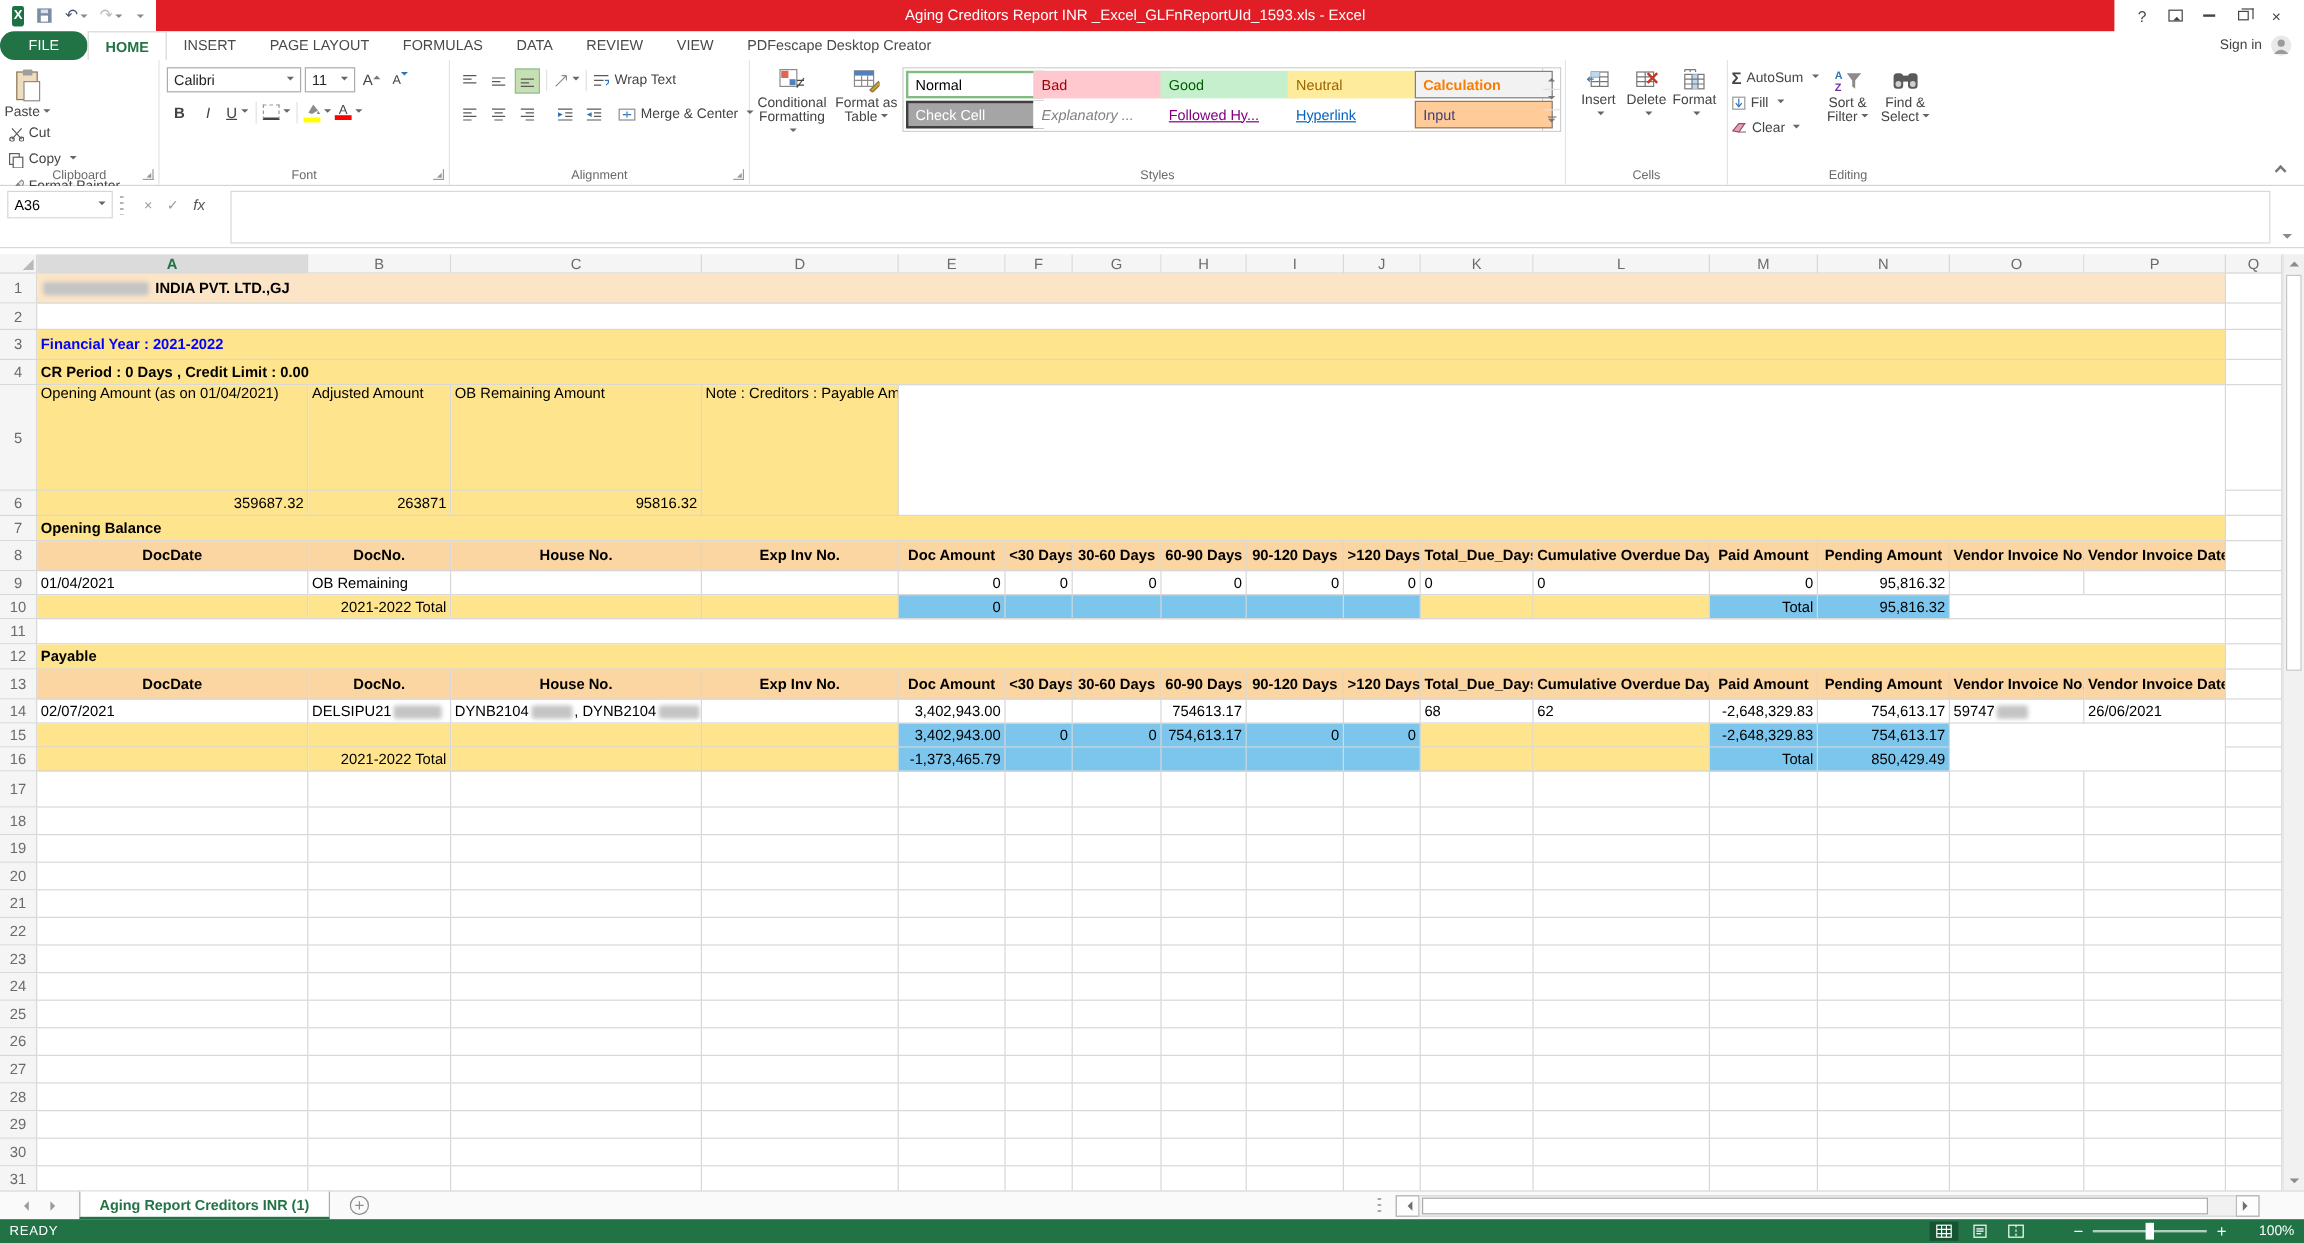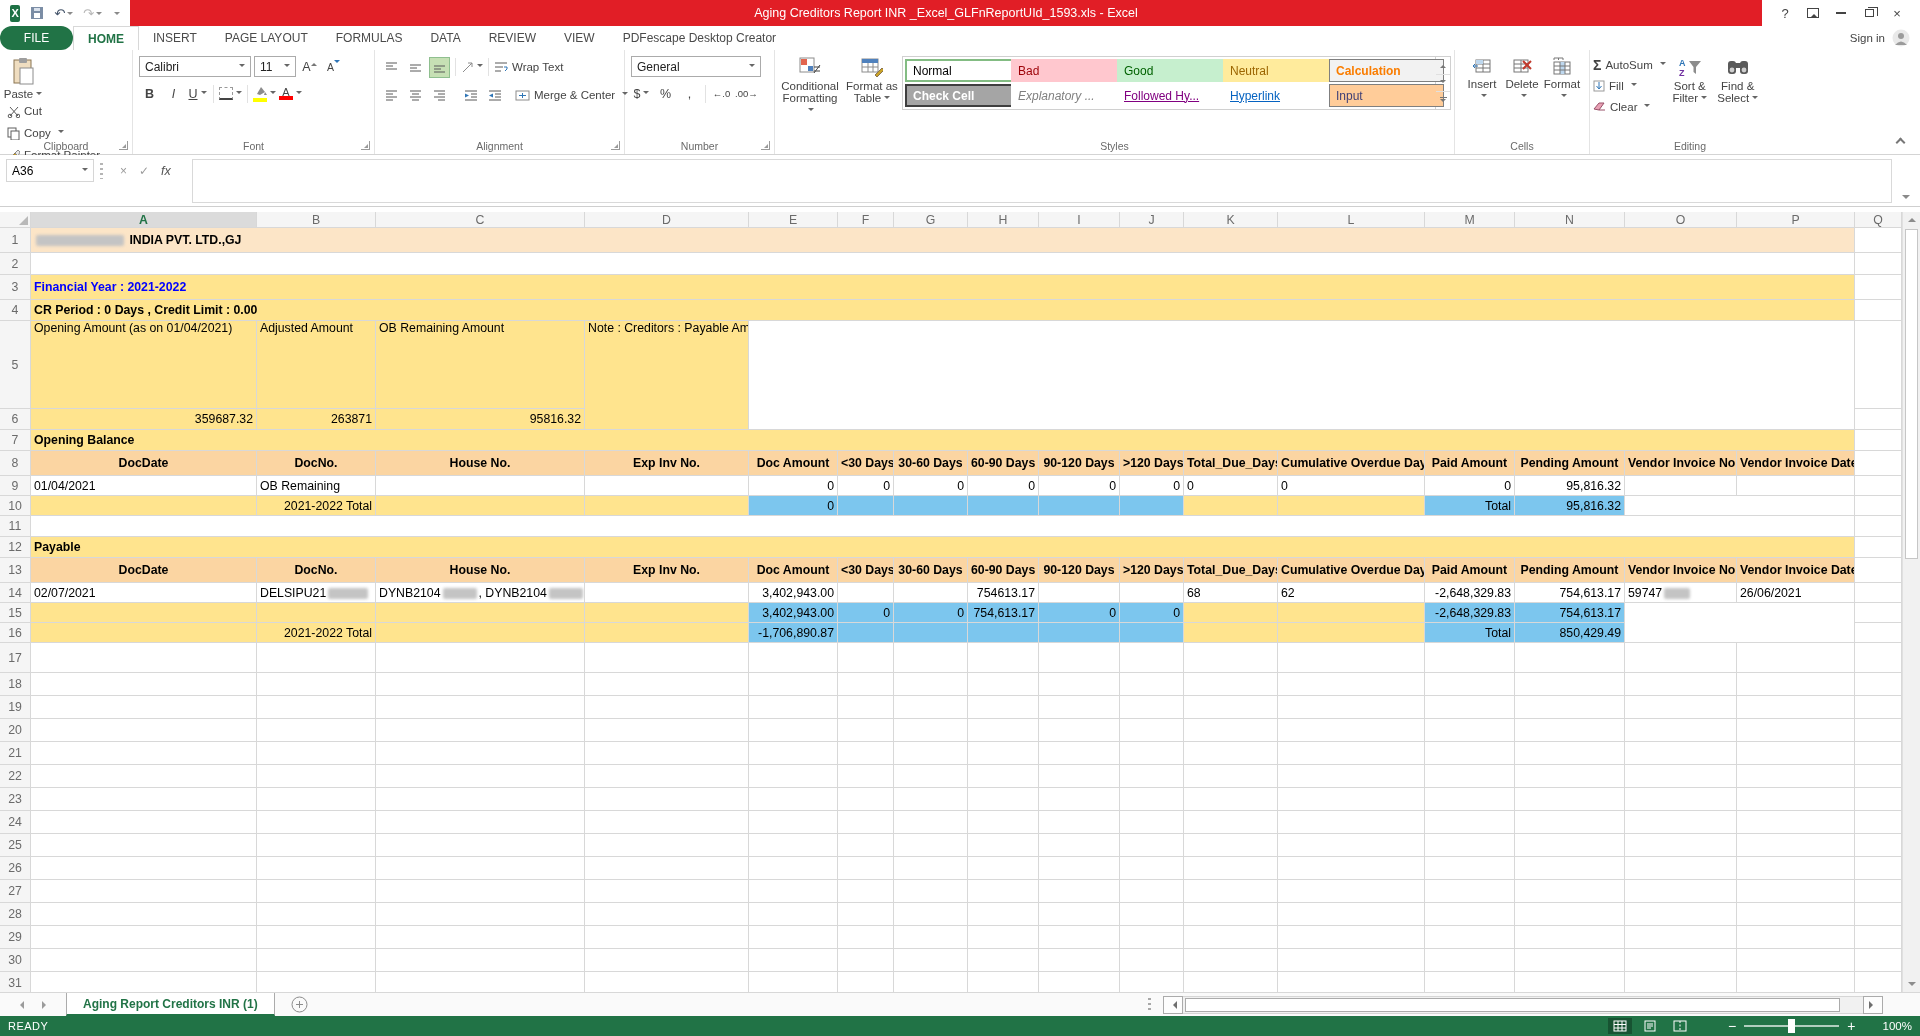--- a/index.html
+++ b/index.html
@@ -53,21 +53,21 @@
   .clrbar { display:block; width:14px; height:4px; margin-top:-1px;}
   .bordbox { width:14px; height:13px; border:1px dashed #9A9A9A; border-bottom:2px solid #444; }
   .two { line-height:12px; font-size:11.5px; color:#444; text-align:center; }
   .gal { display:grid; grid-template-columns:repeat(5,106px); border:1px solid #D0D0D0; background:#fff; padding:1px; }
   .sitem { width:115px; height:23px; margin:1px; display:flex; align-items:center; padding:0 6px; font-size:12px; border:1px solid transparent; white-space:nowrap; overflow:hidden;}
   .s0 { background:#fff; border:2px solid #83BC83; color:#000; }
   .s1 { background:#FFC7CE; color:#9C0006; }
   .s2 { background:#C6EFCE; color:#006100; }
   .s3 { background:#FFEB9C; color:#9C6500; }
   .s4 { background:#F2F2F2; color:#FA7D00; border:1px solid #7F7F7F; font-weight:bold;}
-  .s5 { background:#A5A5A5; color:#fff; border:2px solid #3F3F3F; font-weight:bold;}
+  .s5 { background:#A5A5A5; color:#fff; border:2px solid #3F3F3F; font-weight:normal;}
   .s6 { background:#fff; color:#808080; font-style:italic; }
   .s7 { background:#fff; color:#800080; text-decoration:underline; }
   .s8 { background:#fff; color:#0563C1; text-decoration:underline; }
   .s9 { background:#FFCC99; color:#3F3F76; border:1px solid #7F7F7F; }
   .galscroll { width:15px; border:1px solid #D0D0D0; border-left:none; display:flex; flex-direction:column; }
   .gsb { flex:1; display:flex; align-items:center; justify-content:center; border-bottom:1px solid #E0E0E0;}
   .tri-u { width:0;height:0;border:3px solid transparent;border-bottom-color:#777;}
   .tri-d { width:0;height:0;border:3px solid transparent;border-top-color:#777; margin-top:3px;}
   .gsb .line { width:7px; height:1px; background:#777; margin-bottom:1px;}
   .erow { display:flex; align-items:center; gap:4px; height:21px; font-size:11.5px; color:#444; white-space:nowrap;}
@@ -380,41 +380,20 @@
             <path d="M7.5 3 l0 5" stroke="#2E75B6"></path>
           </svg>
         <span>Merge &amp; Center</span>
           <i class="car"></i>
       </span>
     </div>
     <span class="glabel">Alignment</span>
     <span class="launch"></span>
   </div>
 
-  <div class="grp" style="width:150px">
-    <div class="frow">
-      <div class="combo" style="width:130px">
-          <span>General</span>
-          <i class="car"></i>
-        </div>
-    </div>
-    <div class="frow">
-      <span class="tb">
-          <span>$</span>
-          <i class="car"></i>
-        </span>
-      <span class="tb">%</span>
-      <span class="tb">,</span>
-      <i class="vsep"></i>
-      <span class="tb" style="font-size:9.5px">←.0</span>
-      <span class="tb" style="font-size:9.5px">.00→</span>
-    </div>
-    <span class="glabel">Number</span>
-    <span class="launch"></span>
-  </div>
 
   <div class="grp" style="width:680px">
     <div style="display:flex;align-items:flex-start">
       <div class="bigbtn" style="width:66px">
         <svg width="22" height="20">
           <rect x="1" y="1" width="14" height="14" fill="#fff" stroke="#8C8C8C"></rect>
           <rect x="2" y="2" width="6" height="6" fill="#E2654F"></rect>
             <rect x="9" y="9" width="5" height="5" fill="#4F81BD"></rect>
           <path d="M15 10h6M15 14h6M21 8l-6 8" stroke="#444" fill="none"></path>
         </svg>
@@ -775,21 +754,21 @@
   <td class="bu k n">754,613.17</td>
   <td class="ow" colspan="2" rowspan="2"></td>
   <td></td>
 </tr>
 <tr style="height:20px">
   <td class="rh rhb">16</td>
   <td class="yl k"></td>
   <td class="yl k n">2021-2022 Total</td>
   <td class="yl k"></td>
   <td class="yl k"></td>
-  <td class="bu k n">-1,706,890.87</td>
+  <td class="bu k n">-1,373,465.79</td>
   <td class="bu k"></td>
   <td class="bu k"></td>
   <td class="bu k"></td>
   <td class="bu k"></td>
   <td class="bu k"></td>
   <td class="yl k"></td>
   <td class="yl k"></td>
   <td class="bu k n">Total</td>
   <td class="bu k n">850,429.49</td>
   <td></td>

